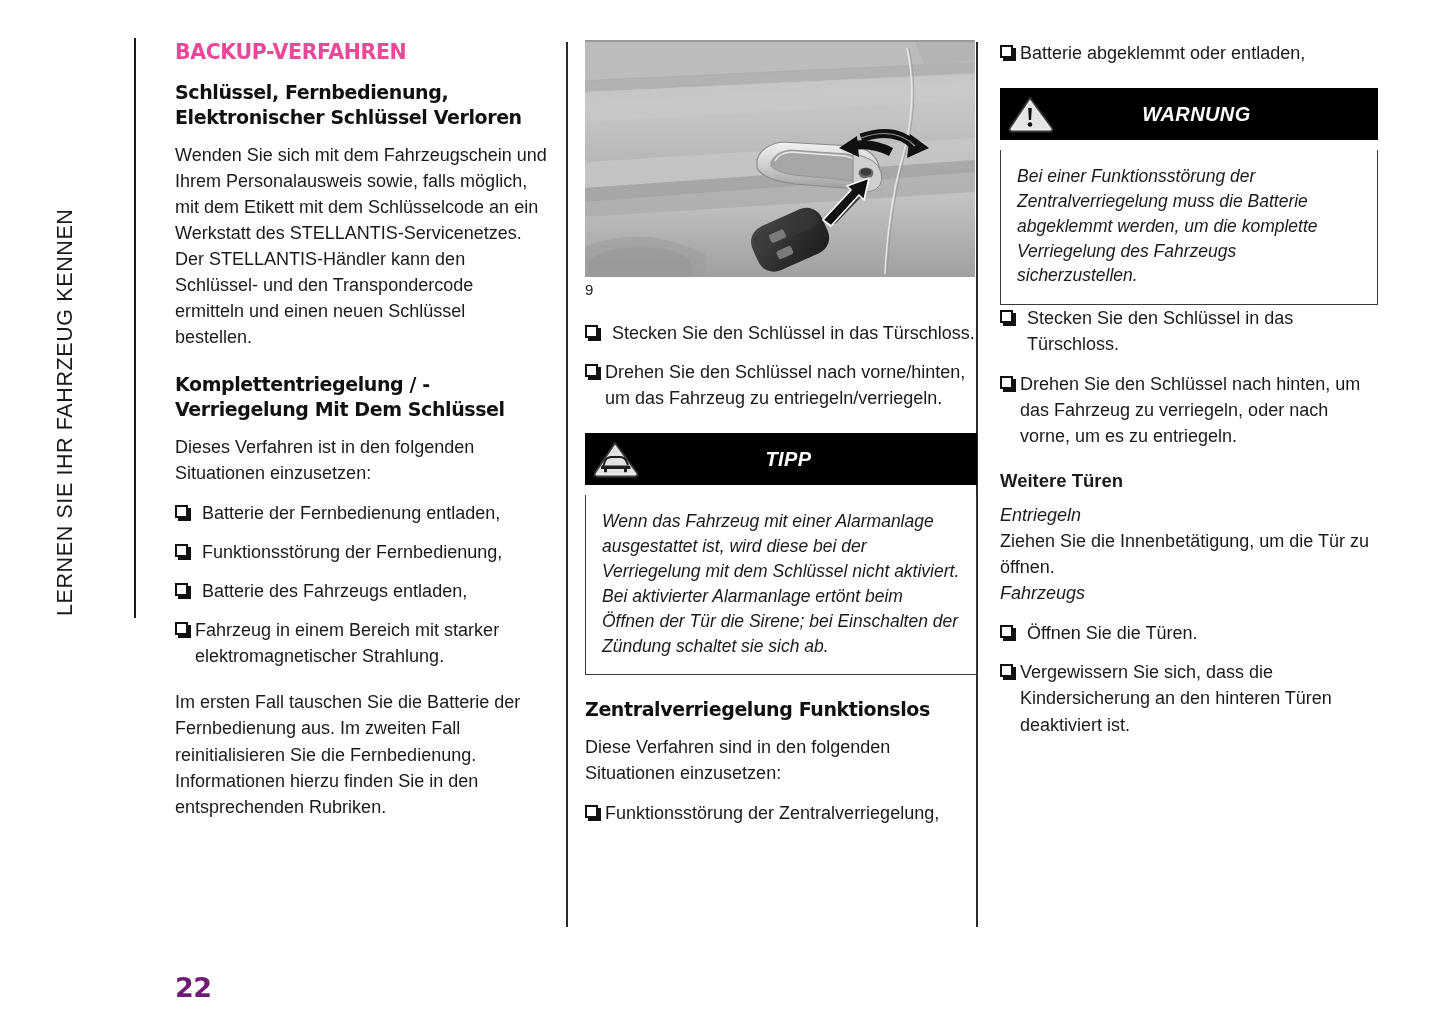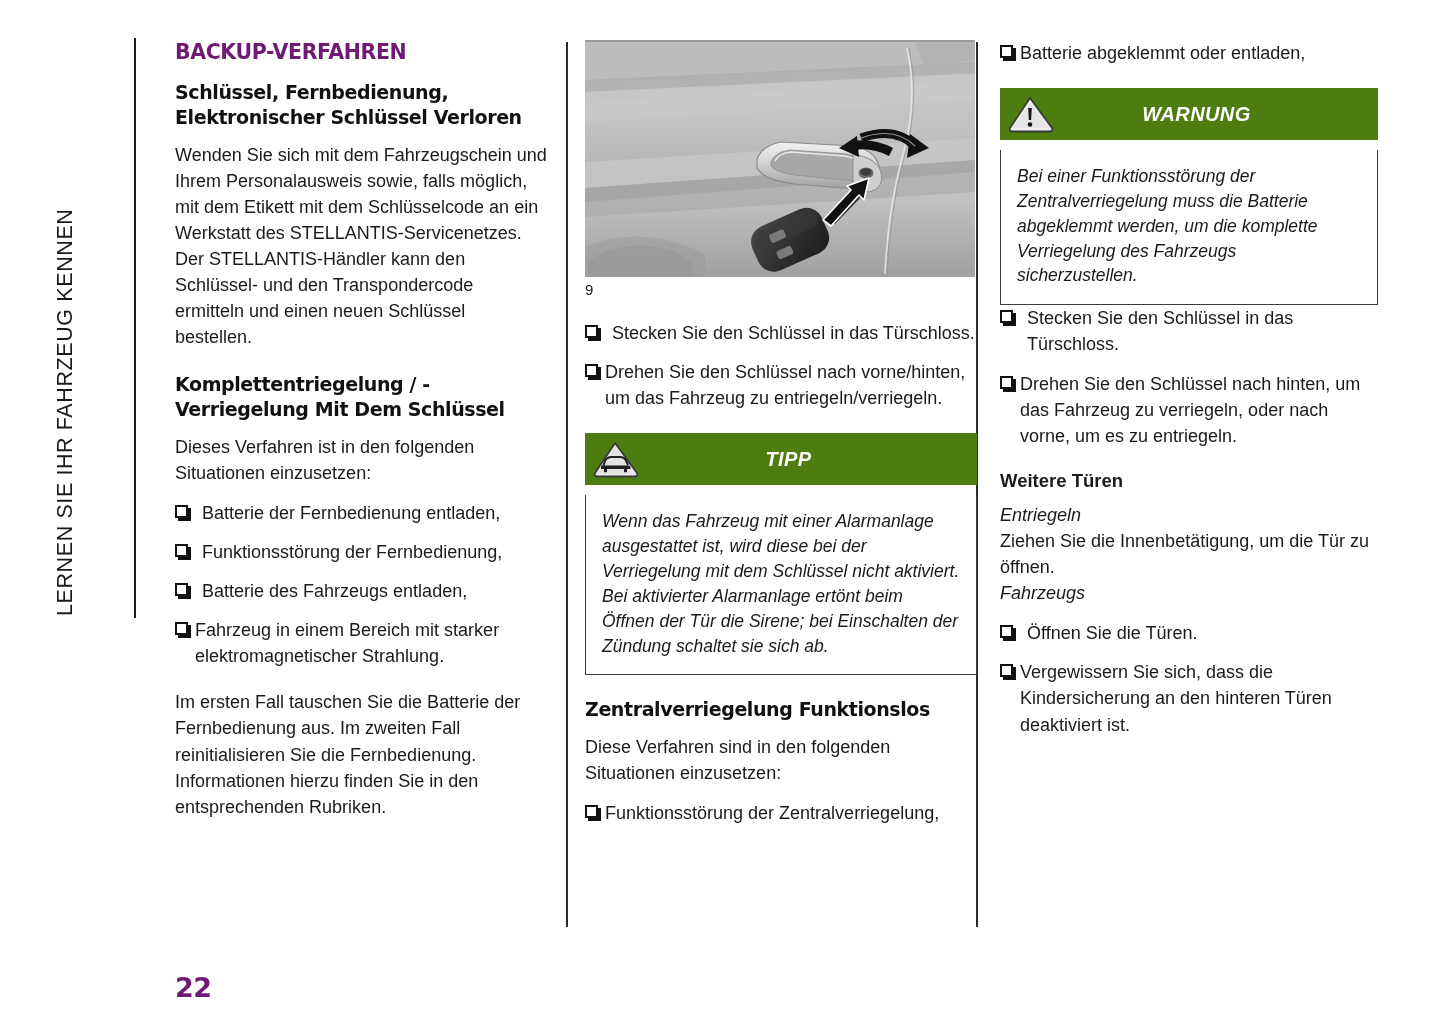--- a/index.html
+++ b/index.html
@@ -60,21 +60,21 @@
   .divider-2 { left: 976px; }
 
   
   .h1 {
     font-family: "DejaVu Sans", sans-serif;
     font-weight: 700;
     font-size: 20.5px;
     letter-spacing: -0.4px;
     margin: 0 0 16px 0;
     line-height: 1.18;
-    color: #701a75;
+    color: #ec4899;
   }
   .h2 {
     font-family: "DejaVu Sans", sans-serif;
     font-weight: 700;
     font-size: 19px;
     letter-spacing: -0.4px;
     margin: 22px 0 12px 0;
     line-height: 1.30;
     color: #111;
   }
@@ -152,21 +152,21 @@
   .fig-num {
     font-size: 15px;
     margin: 4px 0 0 0;
     color: #1a1a1a;
     font-weight: 400;
   }
 
   
   .callout { margin: 22px 0 0 0; }
   .callout-bar {
-    background: #4d7c0f;
+    background: #000000;
     height: 52px;
     display: flex;
     align-items: center;
     position: relative;
   }
   .callout-bar .cicon {
     width: 52px; height: 44px;
     margin-left: 5px;
     flex: 0 0 auto;
     display: flex; align-items: center; justify-content: center;

